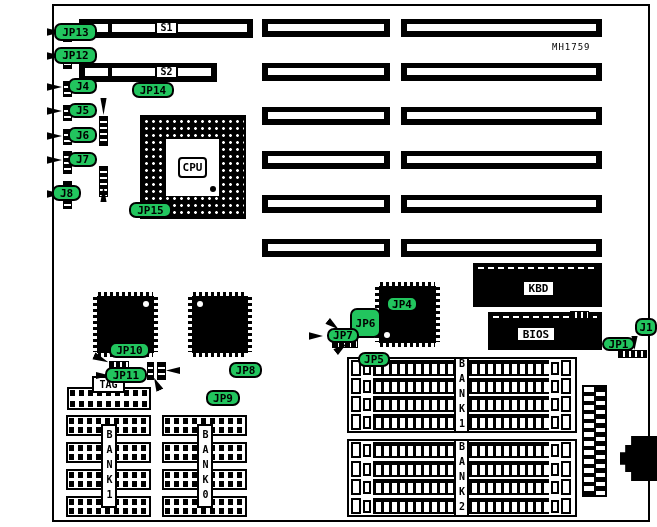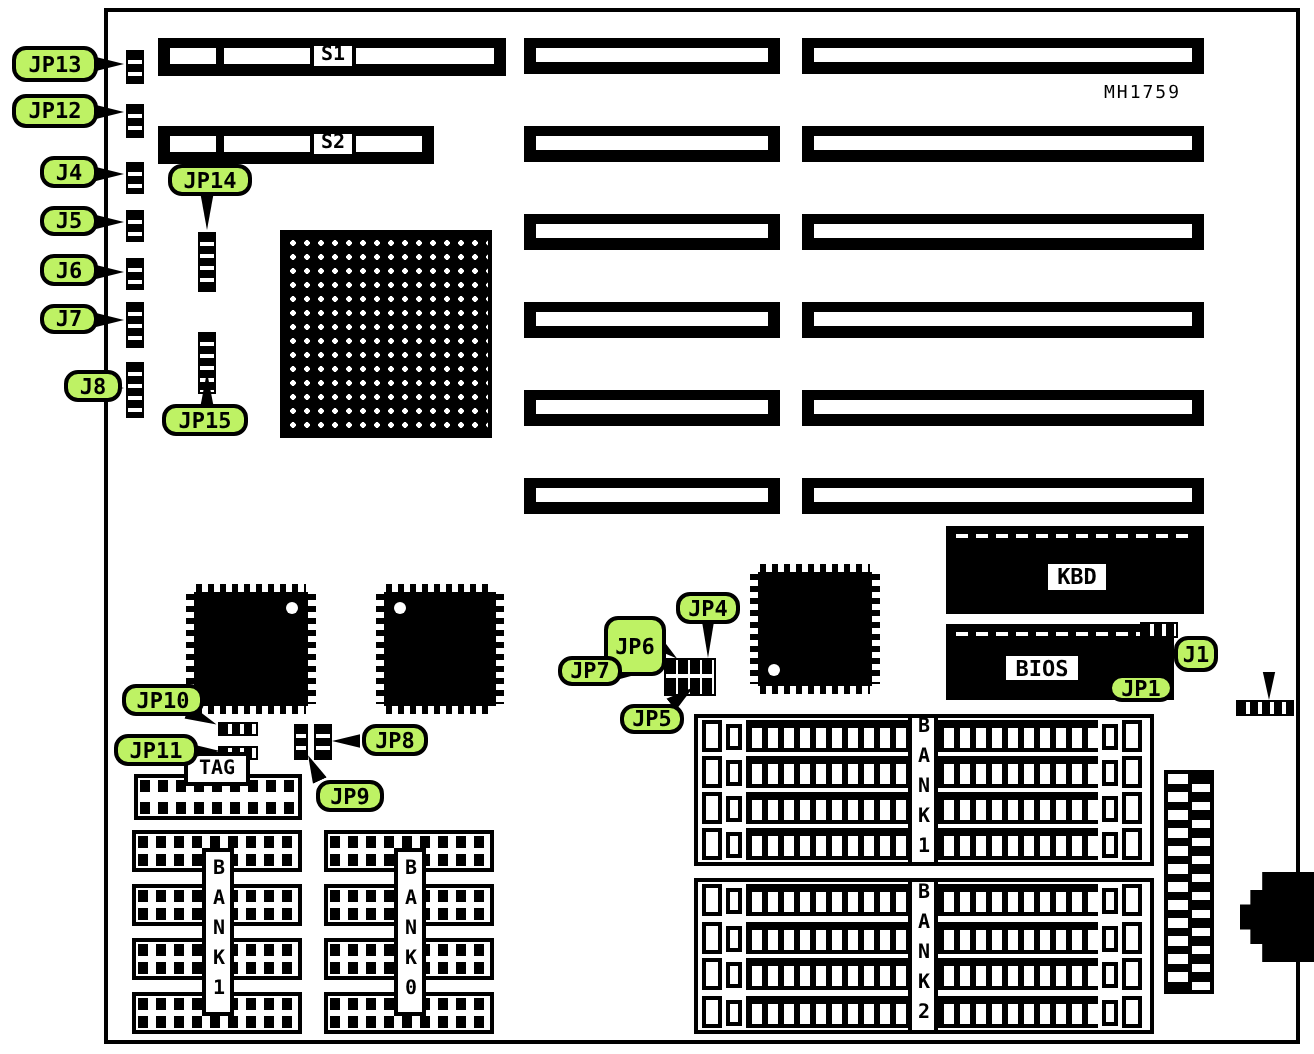--- a/index.html
+++ b/index.html
@@ -8,22 +8,22 @@
   .abs { position:absolute; }
 
   .board { border:2px solid #000; background:#fff; }
 
   .slot { background:#000; }
   .slot .stripe { position:absolute; left:6px; right:6px; top:5px; bottom:6px; background:#fff; }
   .slot .gap { position:absolute; width:4px; top:5px; bottom:6px; background:#000; }
   .slotlabel { position:absolute; border:2px solid #000; background:#fff; font-size:10px; font-weight:bold;
                line-height:1; display:flex; align-items:center; justify-content:center; }
 
-  .callout { position:absolute; border:2px solid #000; border-radius:7px; background:#bef264; font-size:11px;
-             font-weight:bold; line-height:1; display:flex; align-items:center; justify-content:center; z-index:6; }
+  .callout { position:absolute; border:2px solid #000; border-radius:7px; background:#22c55e; font-size:11px;
+             font-weight:bold; line-height:1; display:flex; align-items:center; justify-content:center; z-index:6;margin-left:48px; }
   .ptr { position:absolute; background:#000; clip-path:polygon(0 12%, 100% 50%, 0 88%); z-index:5; }
   .ptr-down { clip-path:polygon(22% 0, 78% 0, 50% 100%); }
   .ptr-up   { clip-path:polygon(50% 0, 78% 100%, 22% 100%); }
 
   .vjump { position:absolute; border:1px solid #000;
            background:repeating-linear-gradient(180deg,#000 0 4px,#fff 4px 6px); }
   .hjump { position:absolute; border:1px solid #000;
            background:repeating-linear-gradient(90deg,#000 0 4px,#fff 4px 6px); }
   .jblock { position:absolute; border:1px solid #000; background-color:#000;
             background-image:linear-gradient(180deg,transparent 0 7px,#fff 7px 9px,transparent 9px 100%),
@@ -130,20 +130,23 @@
   </div>
 <div class="abs slot" style="left:401px;top:195px;width:201px;height:18px">
     <div class="stripe"></div>
   </div>
 <div class="abs slot" style="left:401px;top:239px;width:201px;height:18px">
     <div class="stripe"></div>
   </div>
 
 <div class="abs cpu" style="left:140px;top:115px;width:106px;height:104px">
   <div class="cpu-dots"></div>
+  <div class="cpu-center" style="left:26px;top:24px;width:53px;height:57px">
+    <span class="cpu-label">CPU</span>
+  </div>
   <div class="cpu-dot" style="left:70px;top:71px"></div>
 </div>
 
 <div class="vjump" style="left:63px;top:25px;width:9px;height:17px"></div>
 <div class="vjump" style="left:63px;top:52px;width:9px;height:17px"></div>
 <div class="vjump" style="left:63px;top:81px;width:9px;height:16px"></div>
 <div class="vjump" style="left:63px;top:105px;width:9px;height:16px"></div>
 <div class="vjump" style="left:63px;top:129px;width:9px;height:16px"></div>
 <div class="vjump" style="left:63px;top:151px;width:9px;height:23px"></div>
 <div class="vjump" style="left:63px;top:181px;width:9px;height:28px"></div>
@@ -155,21 +158,21 @@
 <div class="callout" style="left:6px;top:47px;width:43px;height:17px">JP12</div>
 <div class="ptr" style="left:47px;top:51px;width:15px;height:10px"></div>
 <div class="callout" style="left:20px;top:78px;width:29px;height:16px">J4</div>
 <div class="ptr" style="left:47px;top:82px;width:15px;height:10px"></div>
 <div class="callout" style="left:20px;top:103px;width:29px;height:15px">J5</div>
 <div class="ptr" style="left:47px;top:106px;width:15px;height:10px"></div>
 <div class="callout" style="left:20px;top:127px;width:29px;height:16px">J6</div>
 <div class="ptr" style="left:47px;top:131px;width:15px;height:10px"></div>
 <div class="callout" style="left:20px;top:152px;width:29px;height:15px">J7</div>
 <div class="ptr" style="left:47px;top:155px;width:15px;height:10px"></div>
-<div class="callout" style="left:32px;top:185px;width:29px;height:16px">J8</div>
+<div class="callout" style="left:4px;top:185px;width:29px;height:16px">J8</div>
 <div class="ptr" style="left:47px;top:189px;width:15px;height:10px"></div>
 
 <div class="callout" style="left:84px;top:82px;width:42px;height:16px">JP14</div>
 <div class="ptr ptr-down" style="left:98px;top:98px;width:11px;height:17px"></div>
 <div class="callout" style="left:81px;top:202px;width:43px;height:16px">JP15</div>
 <div class="ptr ptr-up" style="left:98px;top:186px;width:11px;height:16px"></div>
 
 <div class="abs" style="left:93px;top:292px;width:65px;height:65px">
   <div class="pins-h" style="top:0"></div>
   <div class="pins-h" style="bottom:0"></div>
@@ -295,21 +298,21 @@
       <div class="cap"></div>
     </div>
 </div>
 <div class="banklabel" style="left:454px;top:439px;width:15px;height:78px">BANK2</div>
 
 <div class="abs chip" style="left:473px;top:263px;width:129px;height:44px">
   <div class="dash"></div>
   <div class="chiplabel" style="left:49px;top:17px;width:33px;height:17px">KBD</div>
 </div>
 
-<div class="abs chip" style="left:473px;top:312px;width:114px;height:38px">
+<div class="abs chip" style="left:488px;top:312px;width:114px;height:38px">
   <div class="dash"></div>
   <div class="chiplabel" style="left:28px;top:14px;width:40px;height:16px">BIOS</div>
 </div>
 
 <div class="hjump" style="left:570px;top:311px;width:19px;height:8px"></div>
 <div class="callout" style="left:554px;top:337px;width:33px;height:14px">JP1</div>
 <div class="ptr ptr-up" style="left:573px;top:322px;width:11px;height:15px"></div>
 
 <div class="callout" style="left:587px;top:318px;width:22px;height:18px">J1</div>
 <div class="ptr ptr-down" style="left:629px;top:336px;width:11px;height:14px"></div>

